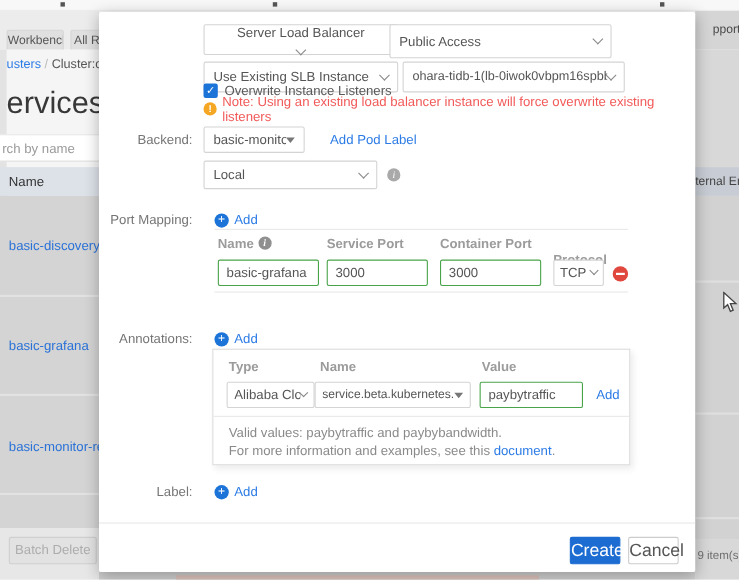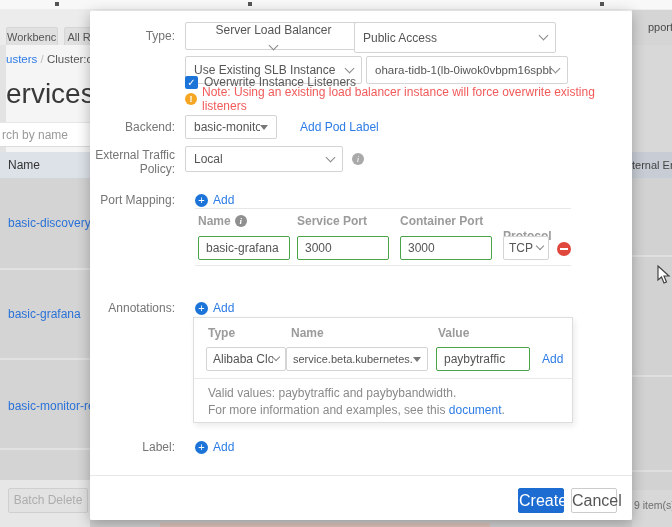--- a/index.html
+++ b/index.html
@@ -104,21 +104,20 @@
 <div class="abs bg-sep-r" style="top:255px;"></div>
 <div class="abs bg-sep-r" style="top:375px;"></div>
 <div class="abs bg-sep-r" style="top:470px;"></div>
 <div class="abs" id="bg-pagination">9 item(s), Pe</div>
 
 <div class="abs" id="bg-bottomstrip"></div>
 <div class="abs" id="bg-pink-row"></div>
 
 <div class="abs" id="modal">
 
-  <div class="abs flabel" style="top:11px; height:28px; line-height:28px;">Type:</div>
   <div class="abs select" style="left:95px; top:11px; width:177px; height:28px;flex-direction:column;">
     <span class="txt">Server Load Balancer</span>
       <span class="chev"></span>
   </div>
   <div class="abs select" style="left:264px; top:11px; width:202px; height:31px;">
     <span class="txt">Public Access</span>
       <span class="chev"></span>
   </div>
 
   <div class="abs select" style="left:95px; top:45px; width:177px; height:28px;">
@@ -140,24 +139,20 @@
     <span>Note: Using an existing load balancer instance will force overwrite existing listeners</span>
   </div>
 
   <div class="abs flabel" style="top:104px; height:24px; line-height:24px;">Backend:</div>
   <div class="abs select" style="left:95px; top:104px; width:92px; height:24px;">
     <span class="txt">basic-monitor</span>
       <span class="tri"></span>
   </div>
   <div class="abs link" style="left:210px; top:104px; height:24px; line-height:24px;">Add Pod Label</div>
 
-  <div class="abs flabel" style="top:137px; line-height:14px;">
-    <div>External Traffic</div>
-    <div>Policy:</div>
-  </div>
   <div class="abs select" style="left:95px; top:135px; width:158px; height:26px;">
     <span class="txt">Local</span>
       <span class="chev"></span>
   </div>
   <span class="abs info-i" style="left:262px; top:142px;">i</span>
 
   <div class="abs flabel" style="top:182px; height:14px; line-height:14px;">Port Mapping:</div>
   <div class="abs add-btn" style="left:105px; top:182px;">
     <span class="add-circle">+</span>
     <span>Add</span>

